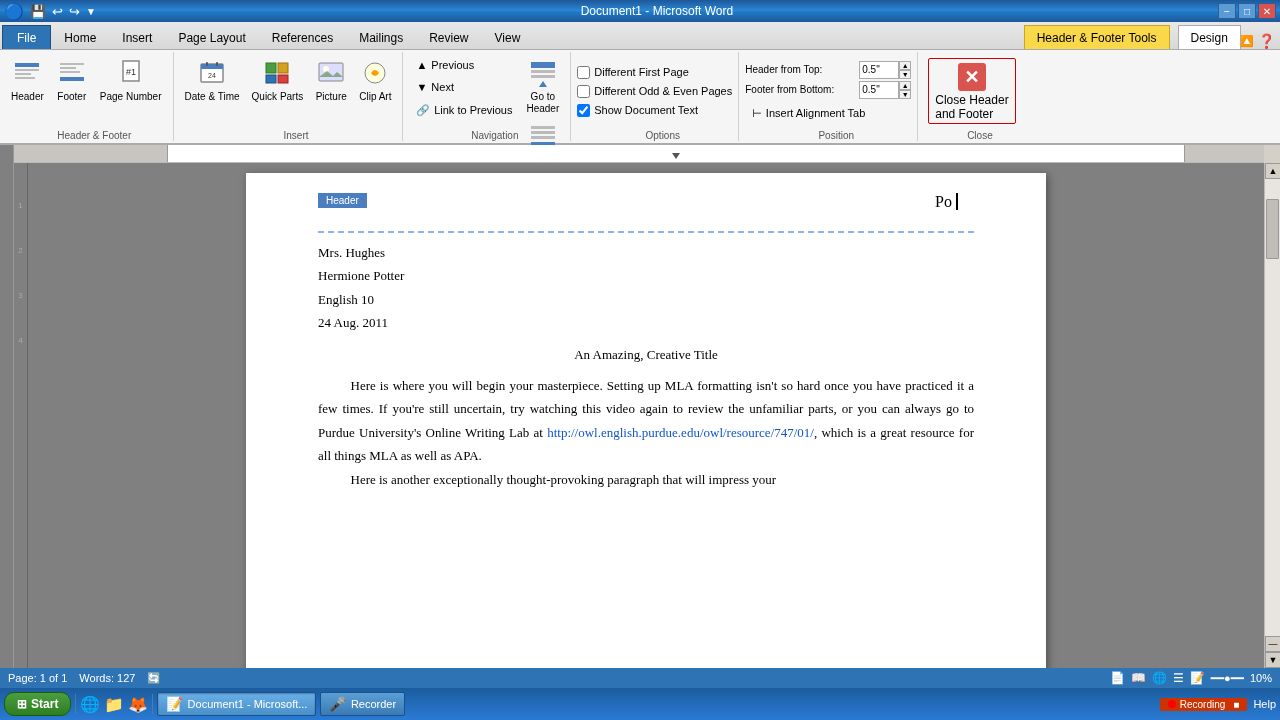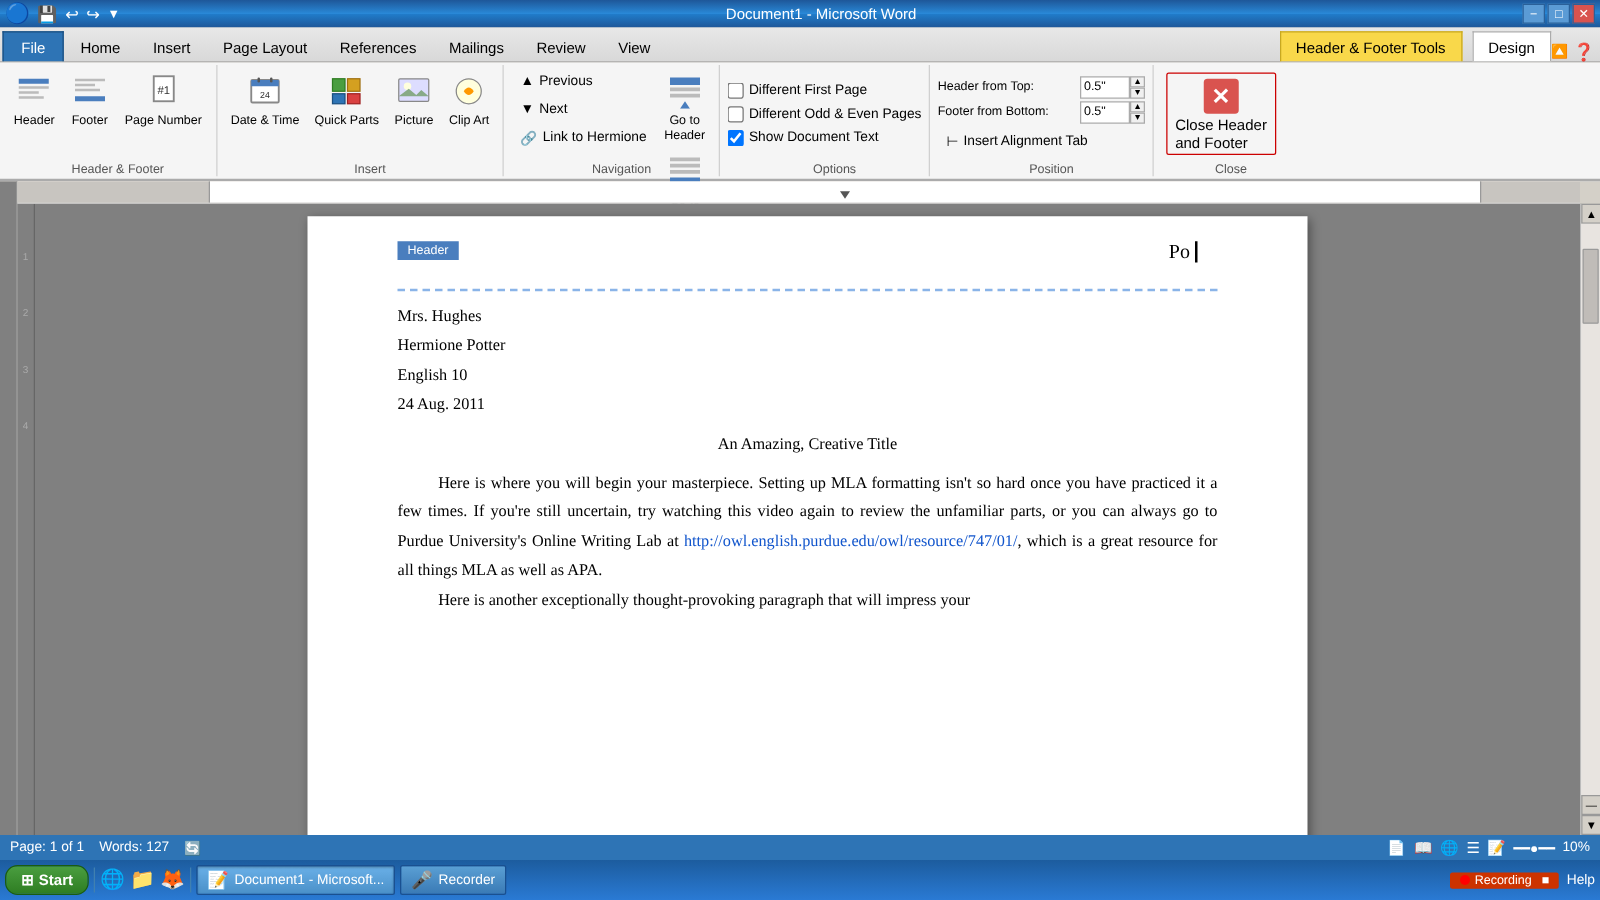--- a/index.html
+++ b/index.html
@@ -483,21 +483,21 @@
           <div class="rb-btn-small">
             <span>▲</span>
             <span>Previous</span>
           </div>
           <div class="rb-btn-small">
             <span>▼</span>
             <span>Next</span>
           </div>
           <div class="rb-btn-small">
             <span>🔗</span>
-            <span>Link to Hermione</span>
+            <span>Link to Previous</span>
           </div>
         </div>
         <div class="rb-col">
           <div class="rb-btn">
             <div class="icon-box">
               <svg width="28" height="28" viewBox="0 0 28 28">
                   <rect x="2" y="3" width="24" height="6" fill="#4a7ebe"></rect>
                   <rect x="2" y="11" width="24" height="3" fill="#bbb"></rect>
                   <rect x="2" y="16" width="24" height="3" fill="#bbb"></rect>
                   <polygon points="14,22 10,28 18,28" fill="#4a7ebe"></polygon>

